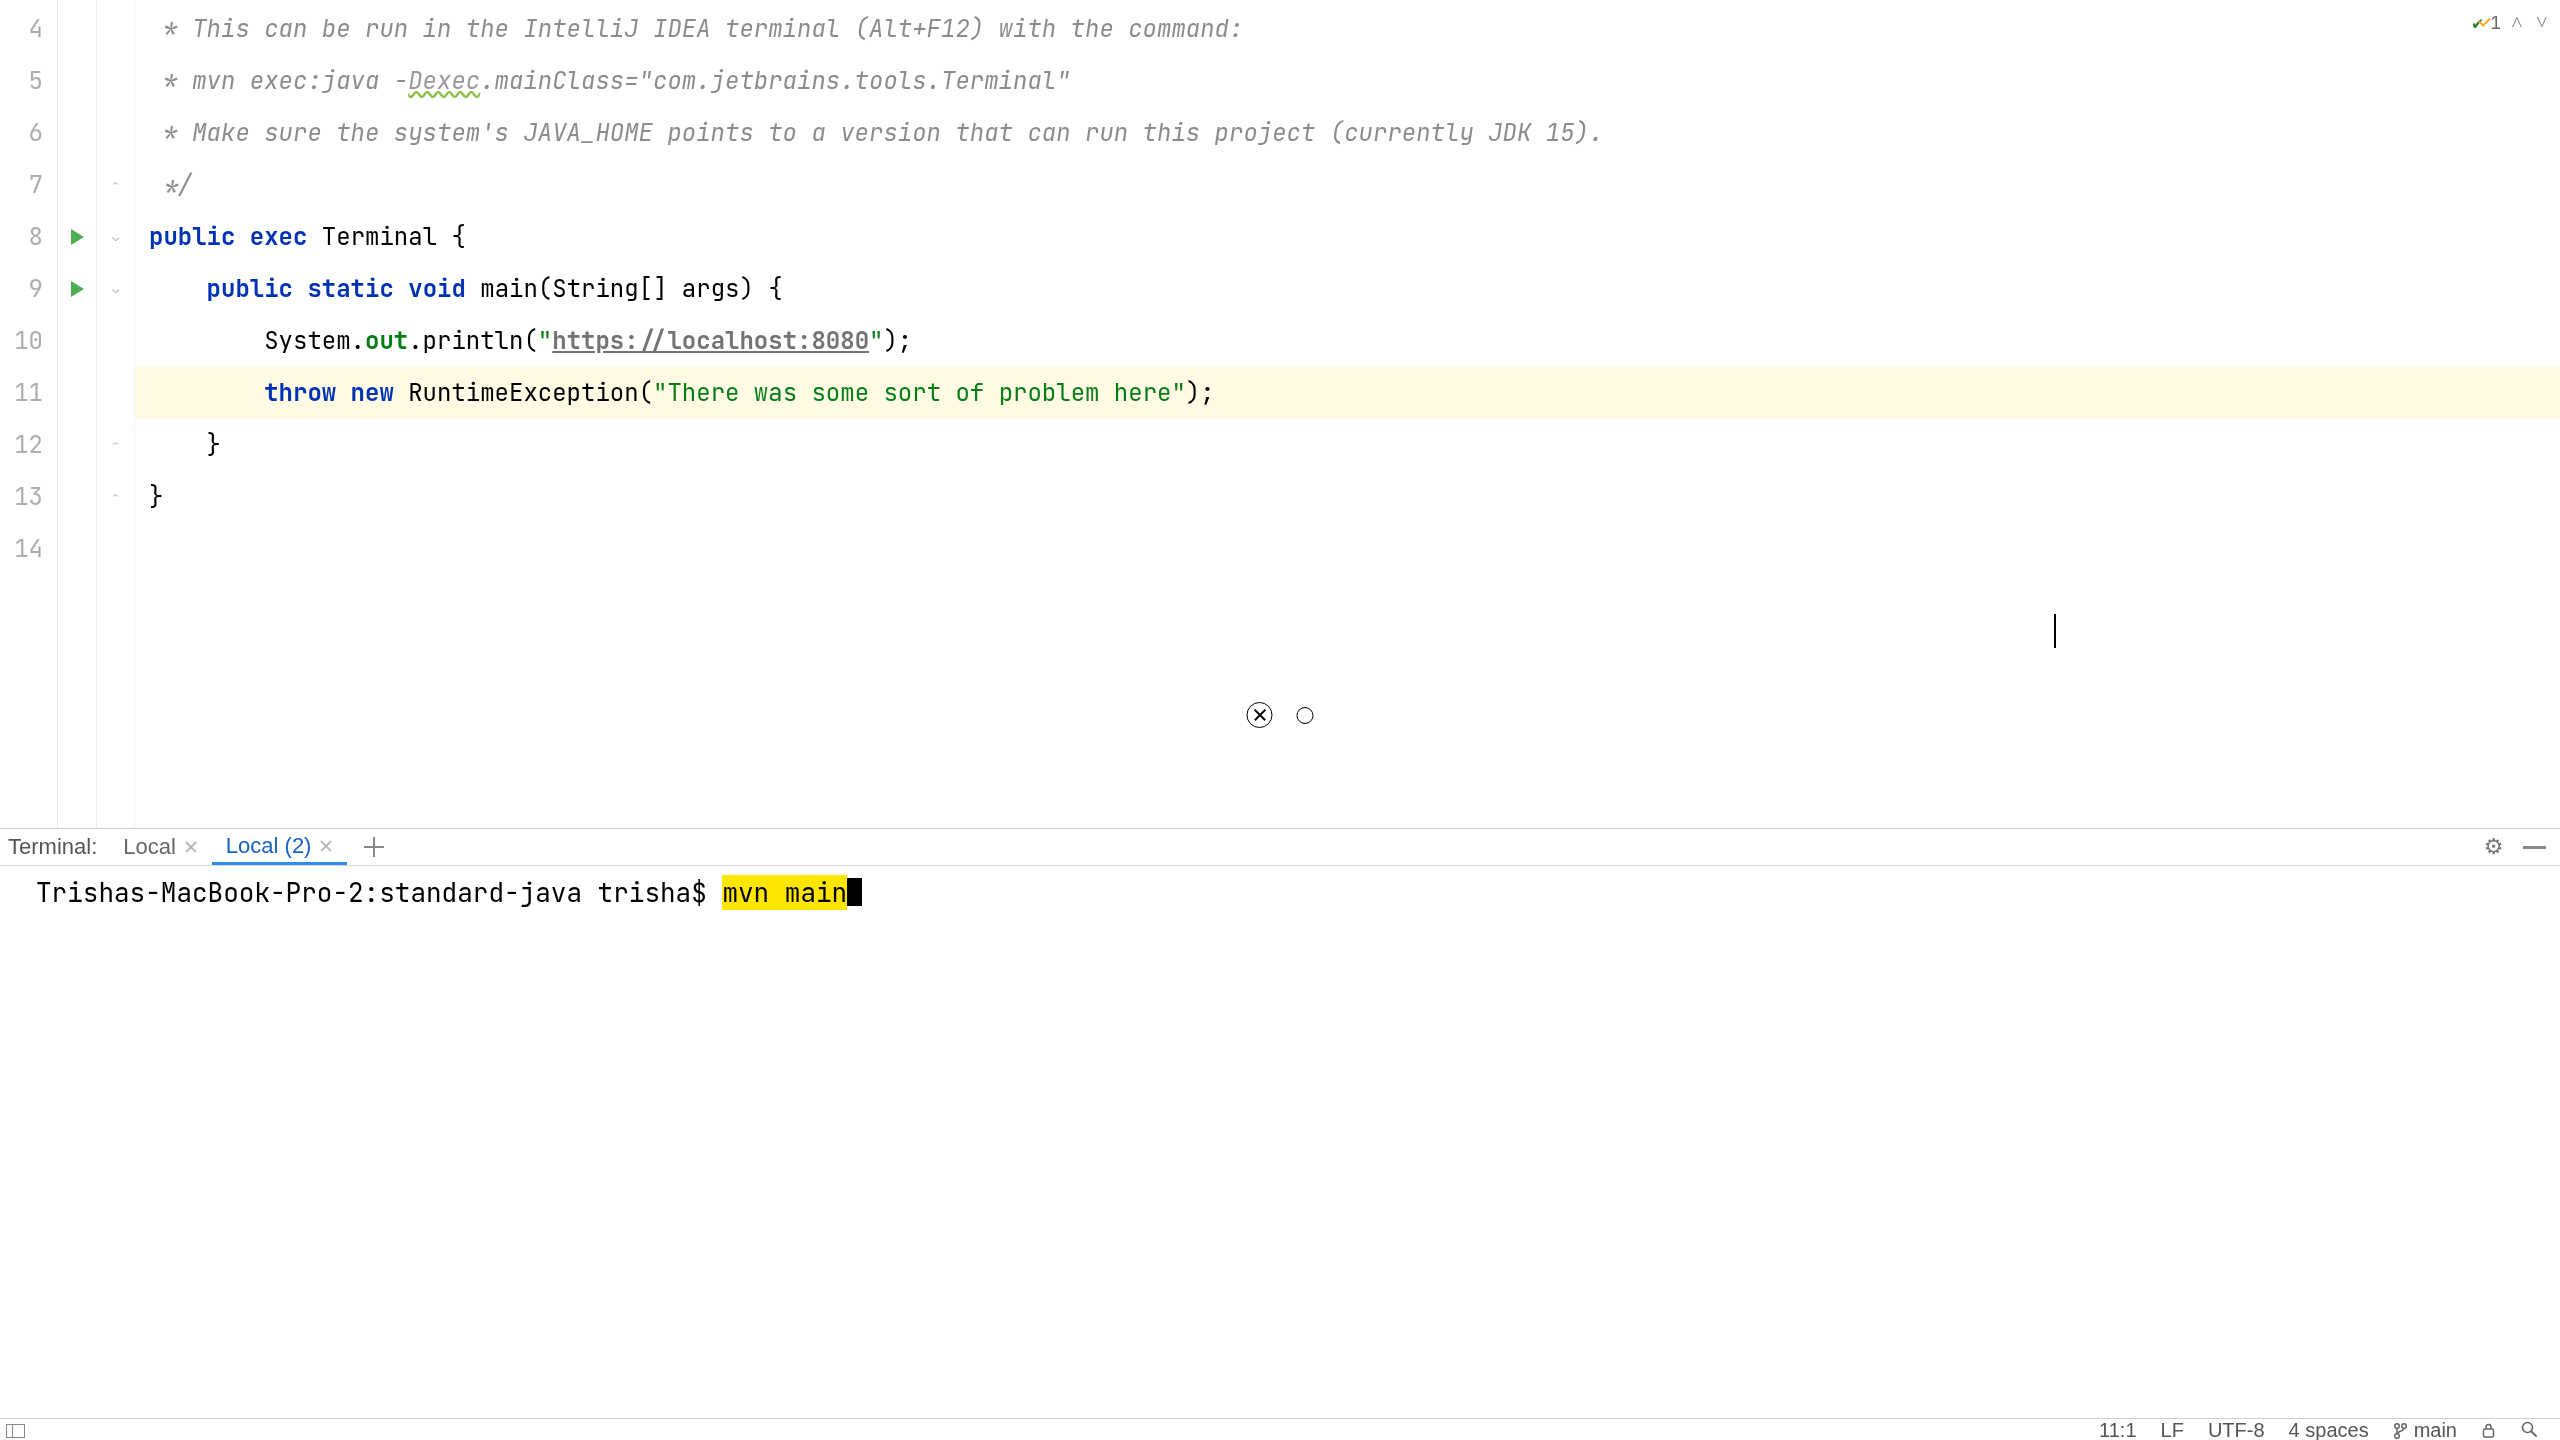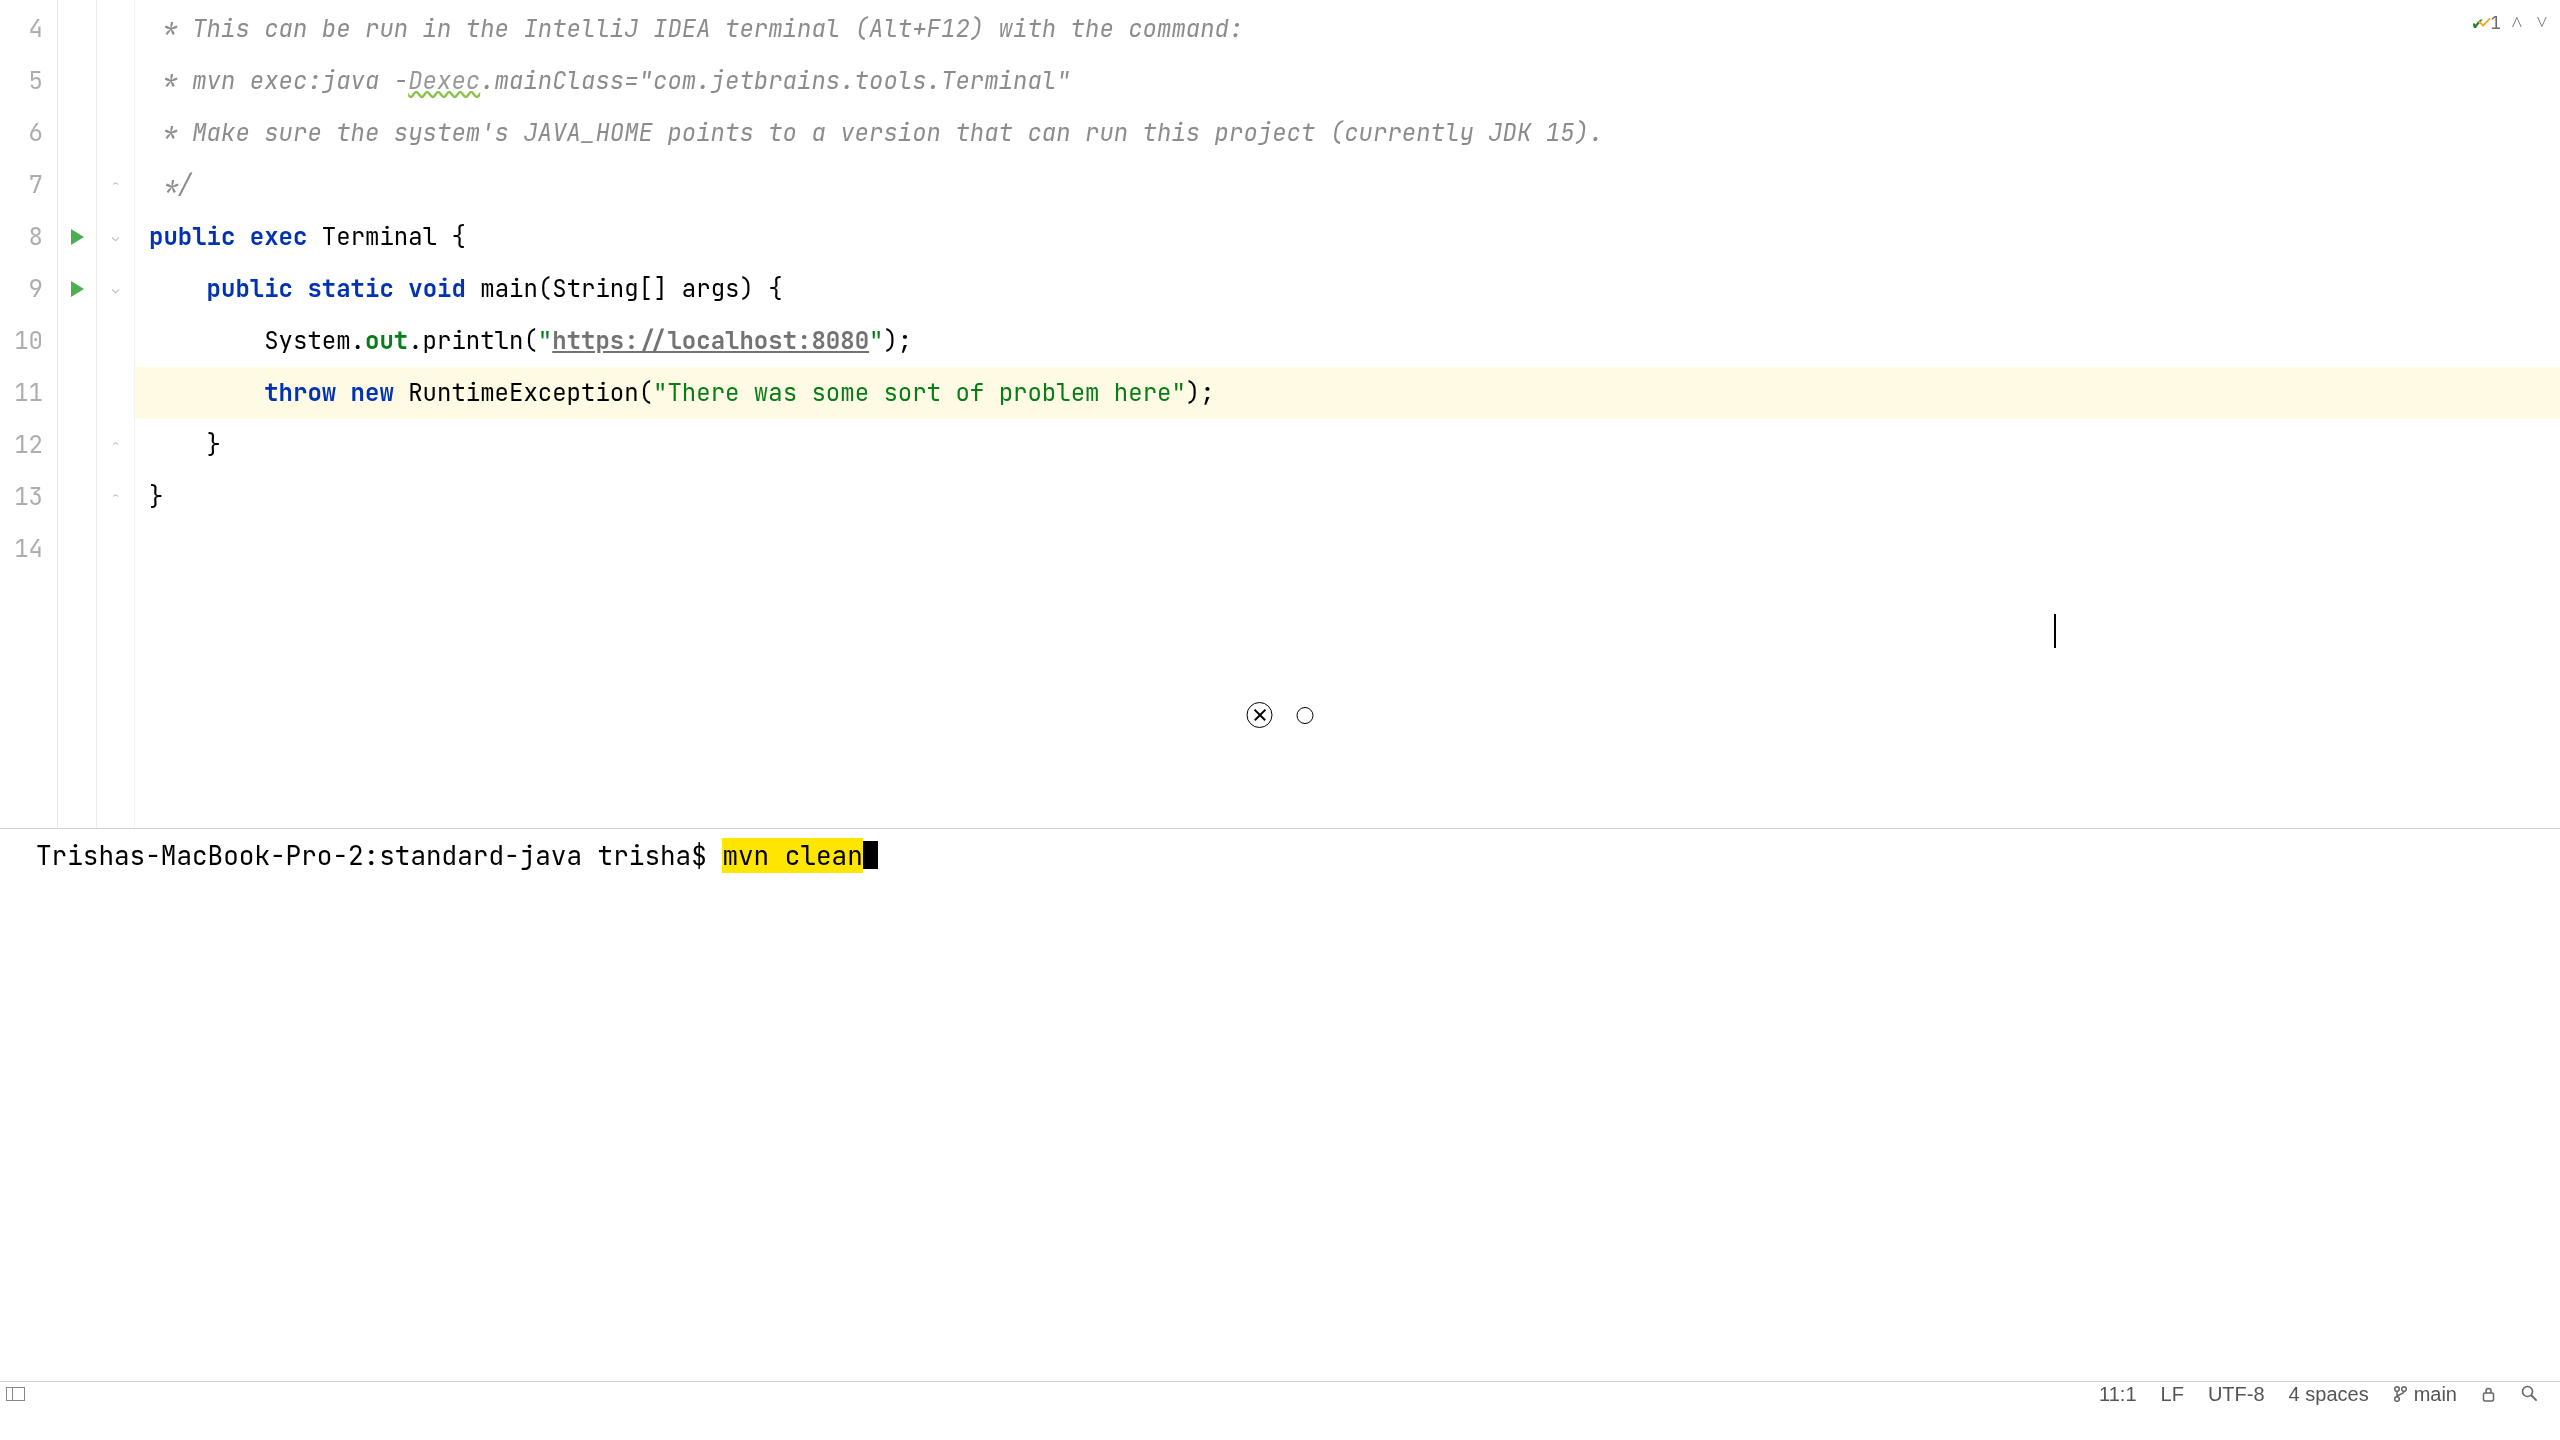--- a/index.html
+++ b/index.html
@@ -236,22 +236,37 @@
     <span class="chk">✔</span>
     <span class="cnt">1</span>
     <span class="nav">˄</span>
     <span class="nav">˅</span>
   </div>
 
   <div id="ed-scroll"></div>
 </div>
 
 <div id="panel">
+  <div id="tabbar">
+    <span class="tlabel">Terminal:</span>
+    <div class="tab">
+      <span>Local</span>
+      <span class="x"></span>
+    </div>
+    <div class="tab active">
+      <span>Local (2)</span>
+      <span class="x"></span>
+    </div>
+    <div class="addtab"></div>
+    <div class="spacer"></div>
+    <span class="gear">⚙</span>
+    <div class="hidep"></div>
+  </div>
   <div id="termbody">
-    <span class="prompt">Trishas-MacBook-Pro-2:standard-java trisha$ </span><span class="cmd">mvn clean</span><span class="caret"></span>
+    <span class="prompt">Trishas-MacBook-Pro-2:standard-java trisha$ </span><span class="cmd">mvn main</span><span class="caret"></span>
   </div>
 </div>
 
 <div id="status">
   <div class="sq"></div>
   <div class="spacer"></div>
   <span class="sitem">11:1</span>
   <span class="sitem">LF</span>
   <span class="sitem">UTF-8</span>
   <span class="sitem">4 spaces</span>

